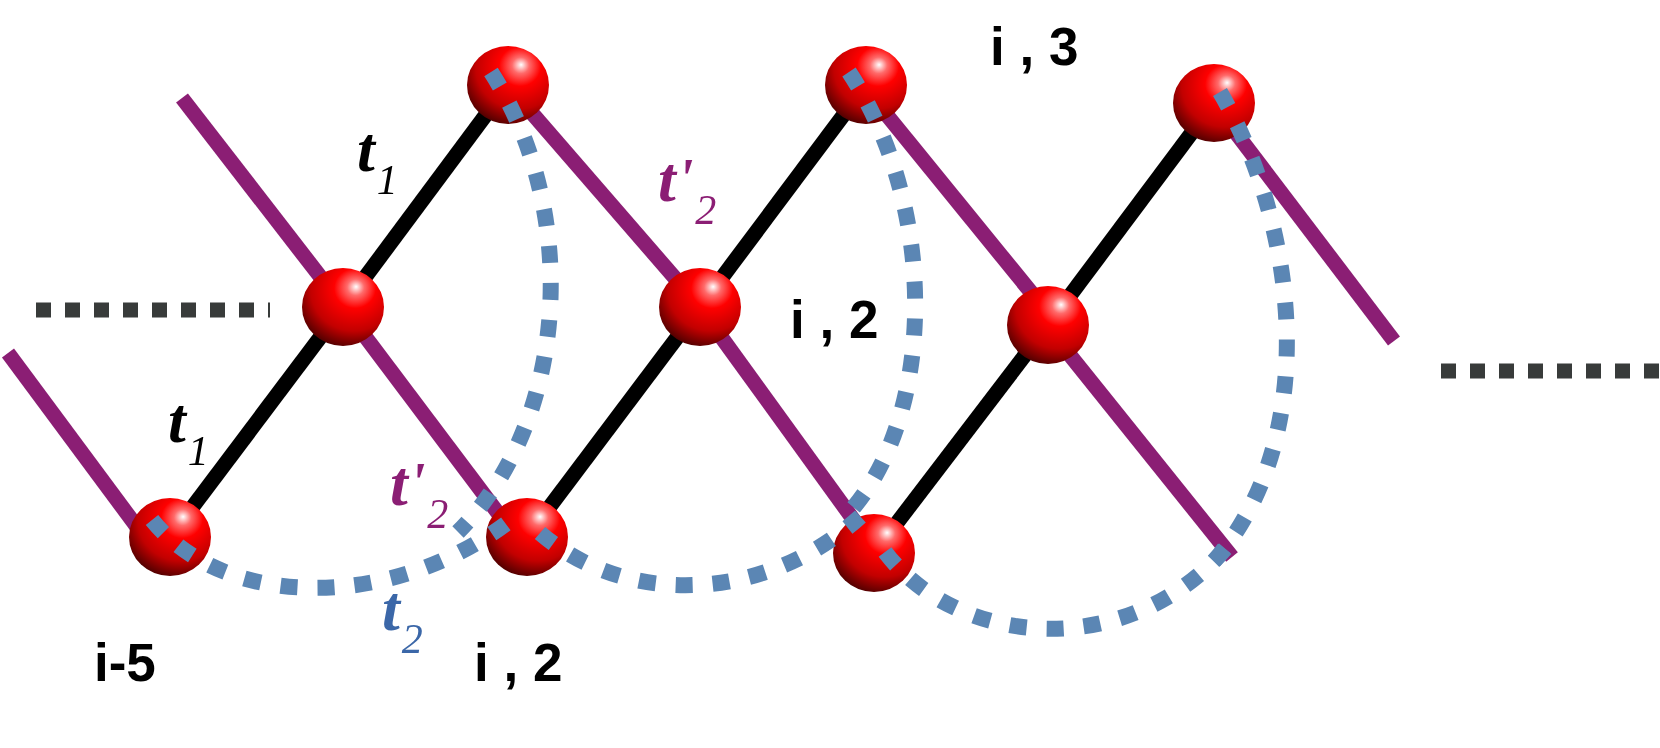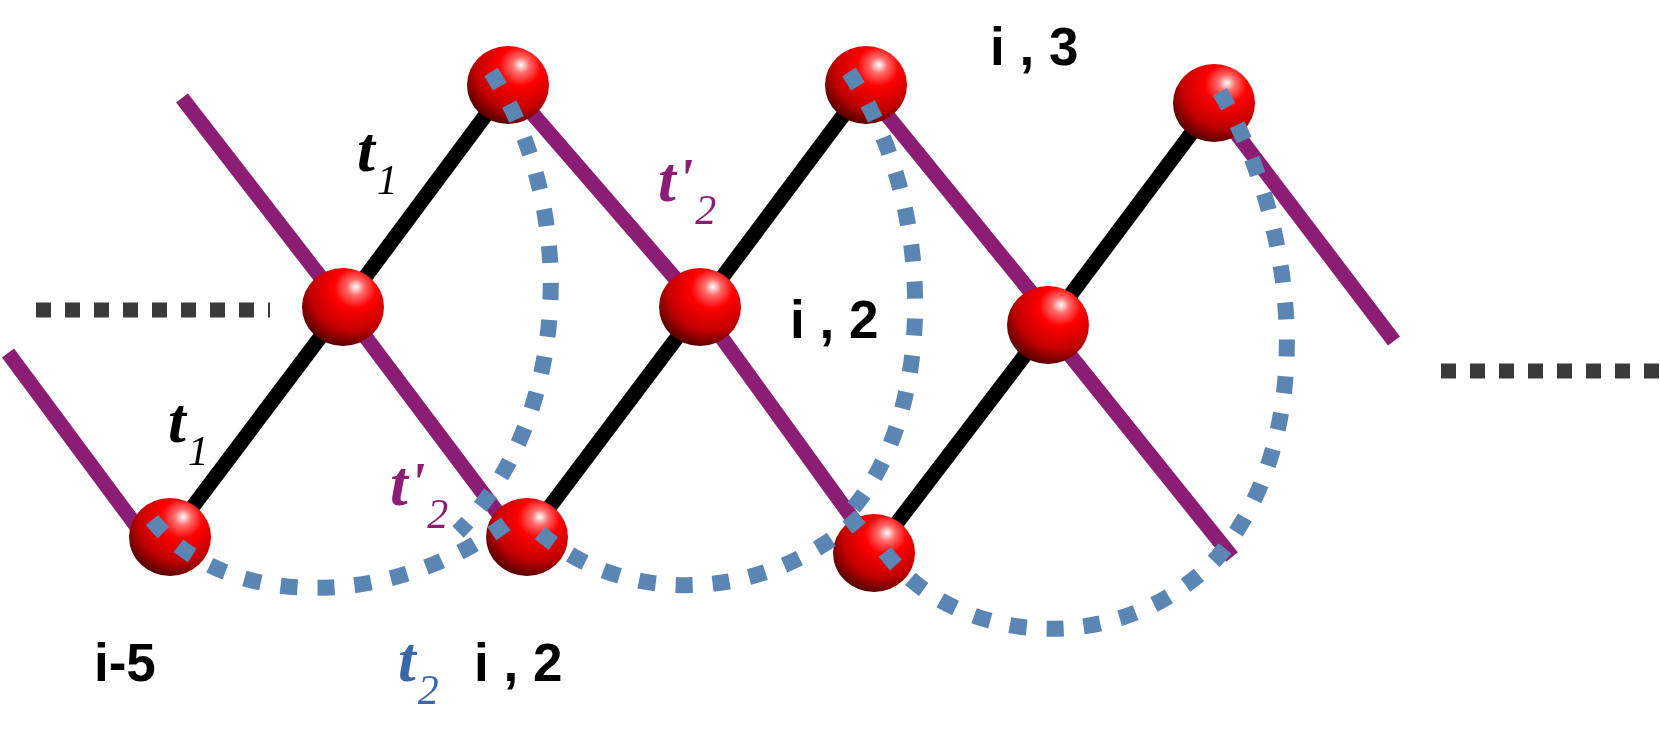--- a/index.html
+++ b/index.html
@@ -79,21 +79,21 @@
   </div>
   <div class="lbl hop-label" style="left:168px; top:389px; color:#000000;">
     <span>t</span><sub>1</sub>
   </div>
   <div class="lbl hop-label" style="left:658px; top:148px; color:#8b1e74;">
     <span>t</span><span class="prime">'</span><sub>2</sub>
   </div>
   <div class="lbl hop-label" style="left:390px; top:452px; color:#8b1e74;">
     <span>t</span><span class="prime">'</span><sub>2</sub>
   </div>
-  <div class="lbl hop-label" style="left:382px; top:628px; color:#3b67a8;margin-left:16px;">
+  <div class="lbl hop-label" style="left:382px; top:577px; color:#3b67a8;">
     <span>t</span><sub>2</sub>
   </div>
 
   <div class="lbl site-label" style="left:94px; top:636px;">i-5</div>
   <div class="lbl site-label" style="left:474px; top:636px;">i , 2</div>
   <div class="lbl site-label" style="left:790px; top:293px;">i , 2</div>
   <div class="lbl site-label" style="left:990px; top:20px;">i , 3</div>
 </div>
 
 </body></html>

